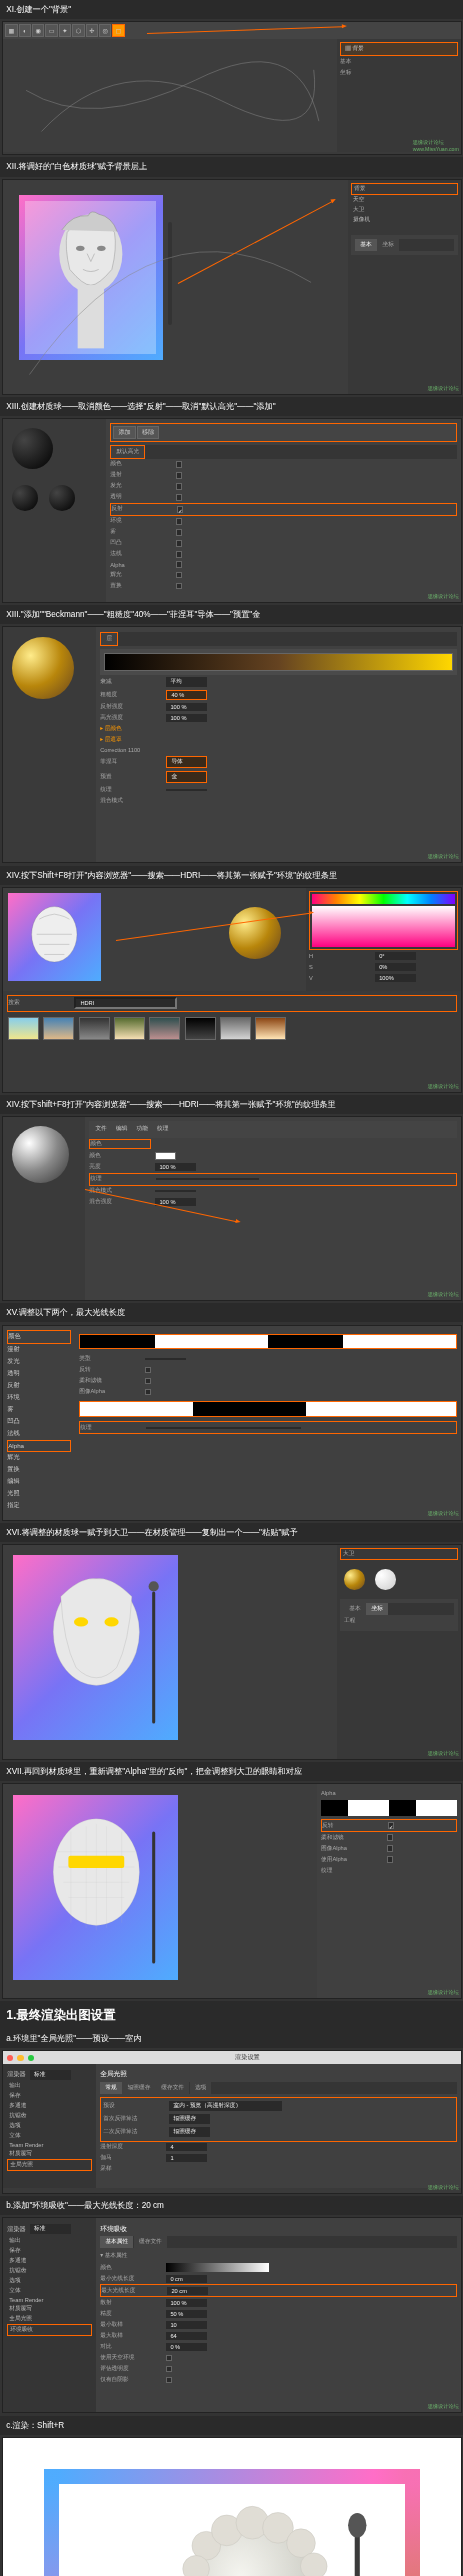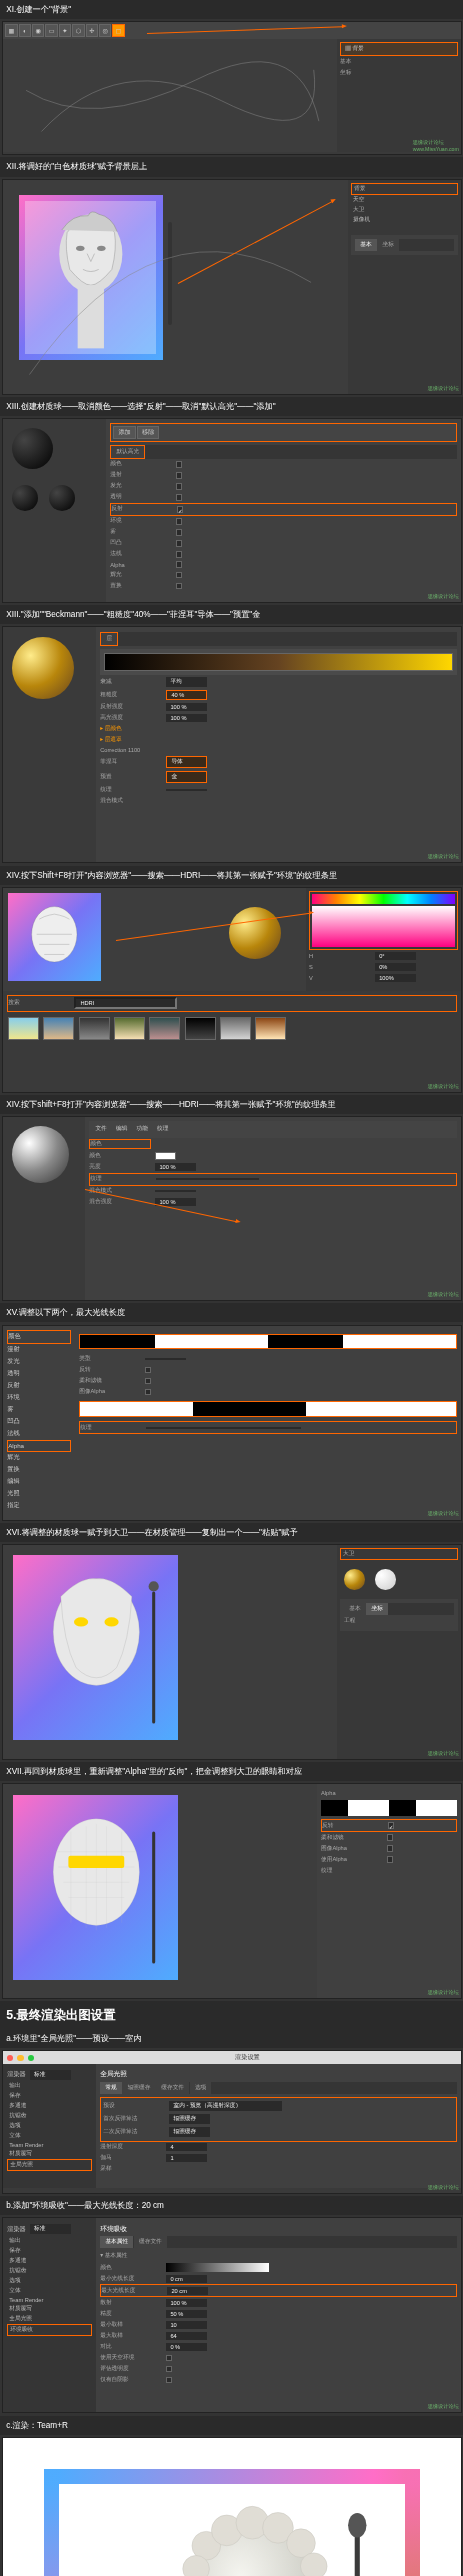--- a/index.html
+++ b/index.html
@@ -495,21 +495,21 @@
           <span class="checkbox"></span>
         </div>
       <div class="param-row">
           <span class="param-label">纹理</span>
         </div>
     </div>
   </div>
   <div class="watermark"><span>思缘设计论坛</span></div>
 </div>
 
-<div class="section-title">5.最终渲染出图设置</div>
+<div class="section-title">1.最终渲染出图设置</div>
 
 <div class="step">a.环境里"全局光照"——预设——室内</div>
 <div class="panel" style="height:144px">
   <div style="background:#ddd;color:#333;padding:2.1px 4.1px;display:flex;align-items:center;gap:4.1px">
     <span style="width:6.2px;height:6.2px;background:#ff5f56;border-radius:50%;display:inline-block"></span>
     <span style="width:6.2px;height:6.2px;background:#ffbd2e;border-radius:50%;display:inline-block"></span>
     <span style="width:6.2px;height:6.2px;background:#27c93f;border-radius:50%;display:inline-block"></span>
     <span style="flex:1;text-align:center;font-size:6.2px">渲染设置</span>
   </div>
   <div style="display:flex;height:124px">
@@ -636,21 +636,21 @@
         </div>
       <div class="param-row">
           <span class="param-label">仅有自阴影</span>
           <span class="checkbox"></span>
         </div>
     </div>
   </div>
   <div class="watermark"><span>思缘设计论坛</span></div>
 </div>
 
-<div class="step">c.渲染：Team+R</div>
+<div class="step">c.渲染：Shift+R</div>
 <div class="panel" style="height:371px;background:#fff;position:relative">
   <div style="position:absolute;left:41px;top:31px;right:41px;bottom:31px">
     <div style="position:absolute;inset:0;border:15.5px solid;border-image:linear-gradient(135deg,#4facfe,#ff6ec7,#b8860b) 1"></div>
     <svg width="100%" height="100%" viewBox="0 0 700 600">
       <defs>
         <radialGradient id="skin" cx="40%" cy="30%">
           <stop offset="0%" stop-color="#f5f5f0"></stop>
           <stop offset="100%" stop-color="#d0d0c8"></stop>
         </radialGradient>
         <linearGradient id="goldg" x1="0" y1="0" x2="1" y2="1">

